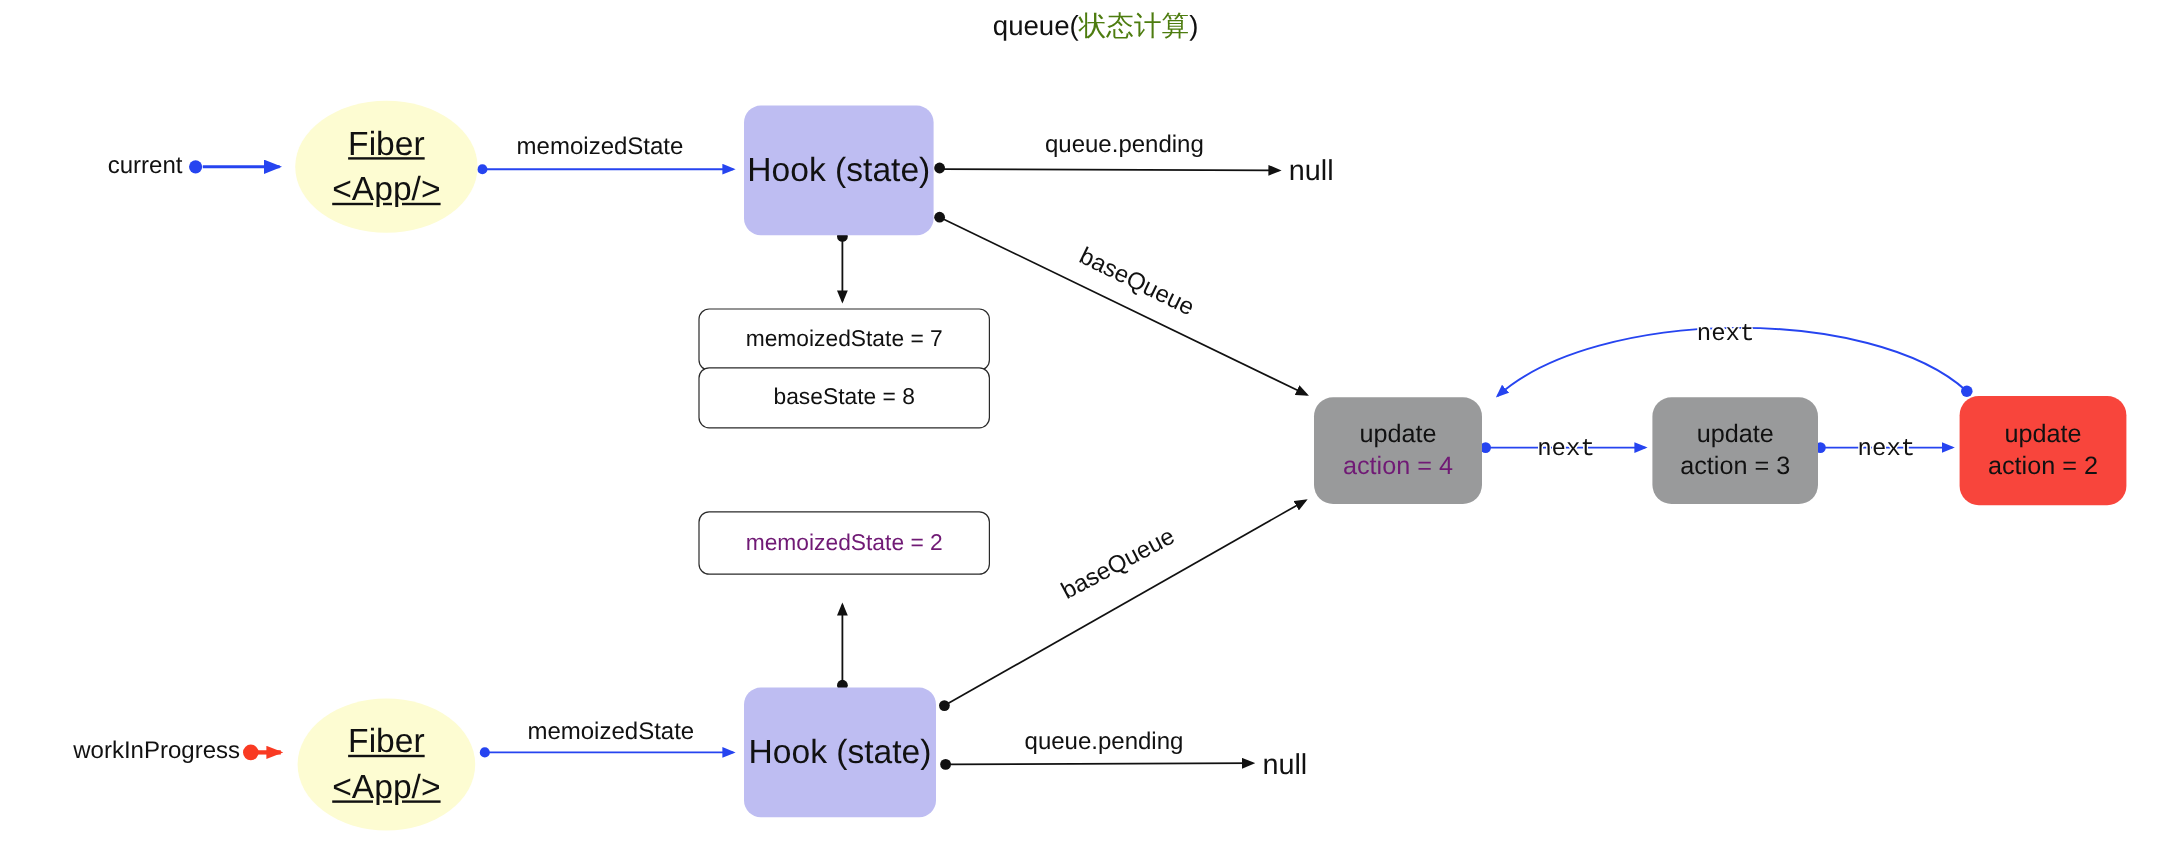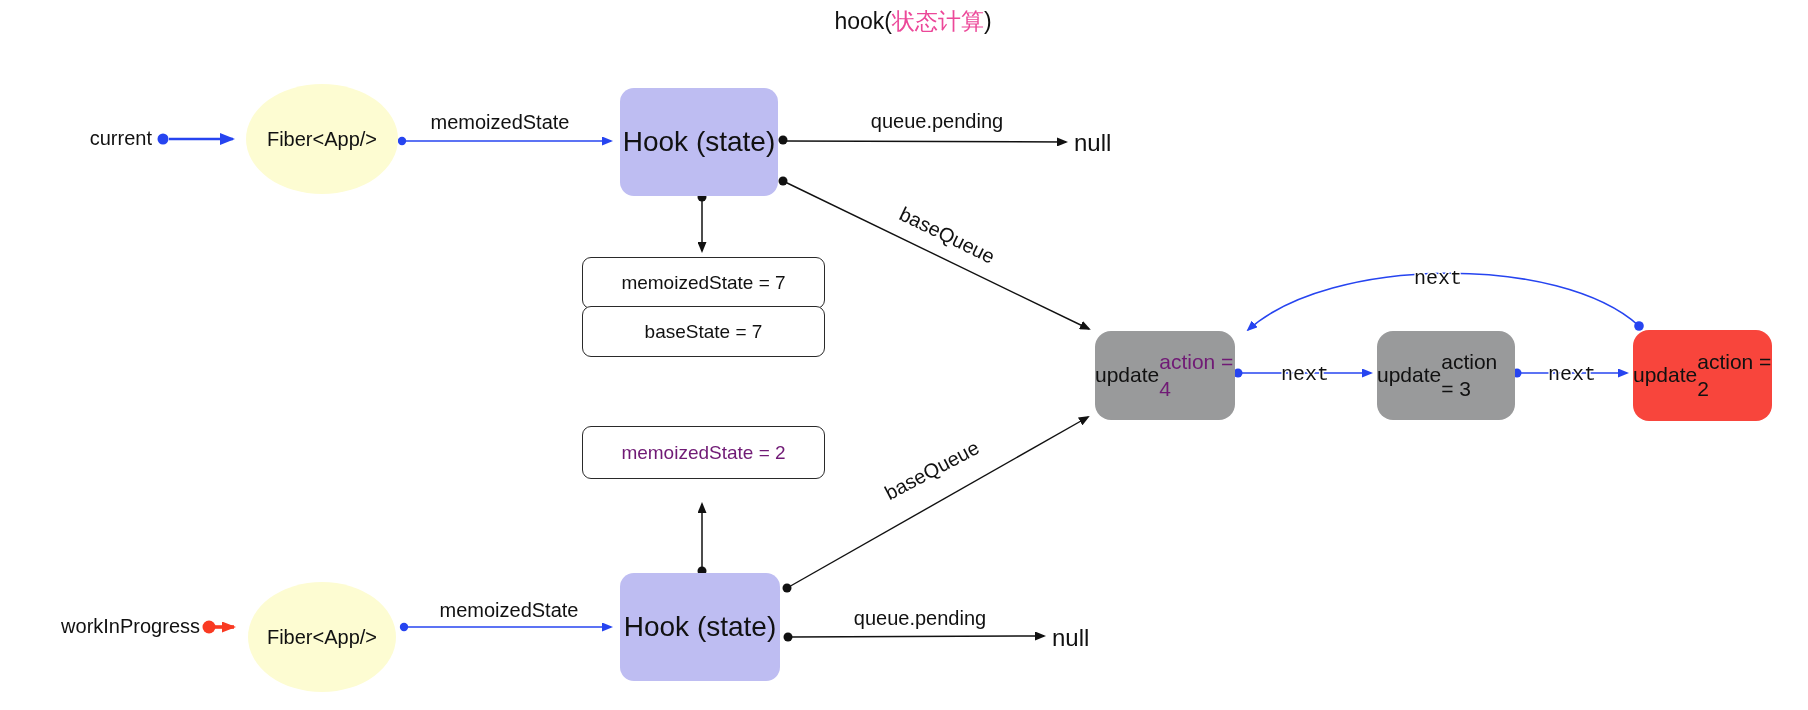--- a/index.html
+++ b/index.html
@@ -5,27 +5,27 @@
   html,body{margin:0;padding:0;background:#ffffff;}
   .canvas{
     position:relative;width:1808px;height:710px;background:#fff;overflow:hidden;
     font-family:"Liberation Sans", sans-serif;color:#111;
   }
   svg.edges{position:absolute;left:0;top:0;z-index:1;}
   .lbl{position:absolute;z-index:3;font-size:20px;color:#111;white-space:nowrap;text-align:center;}
   .halo{text-shadow:1px 0 0 #fff,-1px 0 0 #fff,0 1px 0 #fff,0 -1px 0 #fff,
         1px 1px 0 #fff,-1px -1px 0 #fff,1px -1px 0 #fff,-1px 1px 0 #fff;font-family:Liberation Mono, monospace;}
   .title{position:absolute;z-index:3;font-size:23px;white-space:nowrap;text-align:center;}
-  .title .cn{color:#ec4899;}
+  .title .cn{color:#4d7c0f;}
   .node{position:absolute;z-index:2;display:flex;align-items:center;justify-content:center;}
-  .ellipse{background:#fdfcd2;border-radius:50%;flex-direction:row;font-size:20px;line-height:1.35;}
+  .ellipse{background:#fdfcd2;border-radius:50%;flex-direction:column;font-size:28px;line-height:1.35;text-decoration:underline;}
   .hook{background:#bebdf2;border-radius:14px;font-size:28px;}
   .statebox{background:#ffffff;border:1.5px solid #2a2a2a;border-radius:9px;font-size:19px;}
   .statebox.red, .redtext{color:#701a75;}
-  .update{border-radius:16px;flex-direction:row;font-size:21px;line-height:1.26;color:#111;}
+  .update{border-radius:16px;flex-direction:column;font-size:21px;line-height:1.26;color:#111;}
   .update.gray{background:#999a9b;}
   .update.redbox{background:#f8453c;}
   .rot{transform-origin:center center;}
   .nullword{font-size:24px;}
 </style>
 </head>
 <body>
 
 <div class="canvas">
 
@@ -100,21 +100,21 @@
       <circle cx="1517" cy="373" r="4.5" fill="#2644f0"></circle>
       <line x1="1520" y1="373" x2="1627" y2="373" stroke="#2644f0" stroke-width="1.6" marker-end="url(#mb)"></line>
     </g>
     <g>
       <circle cx="1639" cy="326" r="4.8" fill="#2644f0"></circle>
       <path d="M 1639 326 C 1560 254, 1330 256, 1248 330" fill="none" stroke="#2644f0" stroke-width="1.6" marker-end="url(#mb)"></path>
     </g>
   </svg>
 
   <div class="title" style="left:763px;top:6px;width:300px;">
-    <span>hook(</span><span class="cn">状态计算</span><span>)</span>
+    <span>queue(</span><span class="cn">状态计算</span><span>)</span>
   </div>
 
   <div class="lbl" style="left:40px;top:127px;width:112px;text-align:right;">current</div>
   <div class="lbl" style="left:30px;top:615px;width:170px;text-align:right;">workInProgress</div>
 
   <div class="node ellipse" style="left:246px;top:84px;width:152px;height:110px;">
     <div>Fiber</div>
     <div>&lt;App/&gt;</div>
   </div>
   <div class="node ellipse" style="left:248px;top:582px;width:148px;height:110px;">
@@ -135,21 +135,21 @@
   <div class="lbl nullword" style="left:1052px;top:624px;text-align:left;">null</div>
 
   <div class="lbl rot" style="left:877px;top:224px;width:140px;transform:rotate(26deg);">baseQueue</div>
   <div class="lbl rot" style="left:862px;top:459px;width:140px;transform:rotate(-28deg);">baseQueue</div>
 
   <div class="lbl halo" style="left:1275px;top:363px;width:60px;">next</div>
   <div class="lbl halo" style="left:1542px;top:363px;width:60px;">next</div>
   <div class="lbl halo" style="left:1408px;top:267px;width:60px;">next</div>
 
   <div class="node statebox" style="left:582px;top:257px;width:241px;height:50px;">memoizedState = 7</div>
-  <div class="node statebox" style="left:582px;top:306px;width:241px;height:49px;">baseState = 7</div>
+  <div class="node statebox" style="left:582px;top:306px;width:241px;height:49px;">baseState = 8</div>
 
   <div class="node statebox red" style="left:582px;top:426px;width:241px;height:51px;">memoizedState = 2</div>
 
   <div class="node update gray" style="left:1095px;top:331px;width:140px;height:89px;">
     <div>update</div>
     <div class="redtext">action = 4</div>
   </div>
   <div class="node update gray" style="left:1377px;top:331px;width:138px;height:89px;">
     <div>update</div>
     <div>action = 3</div>

